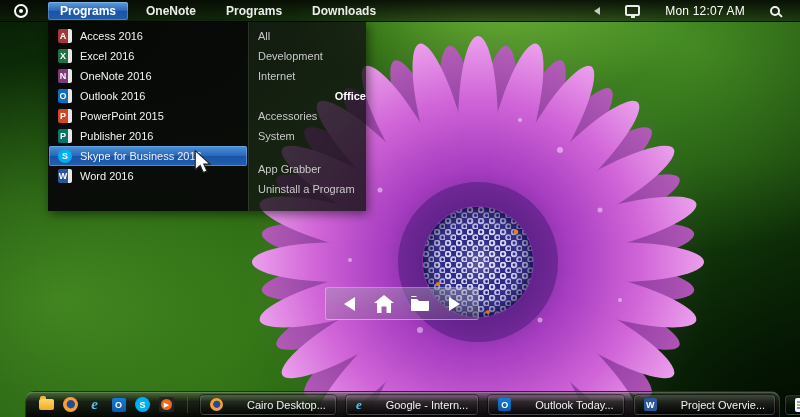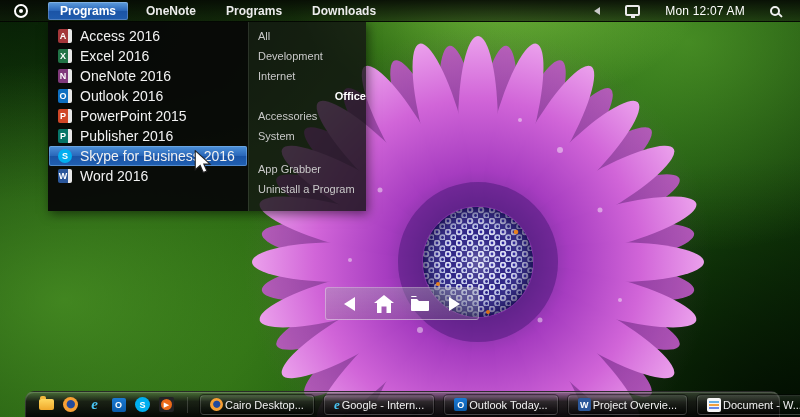--- a/index.html
+++ b/index.html
@@ -48,21 +48,21 @@
   .dropdown { position:absolute; left:48px; top:22px; display:flex; z-index:25;
     box-shadow:2px 3px 10px rgba(0,0,0,.5); }
   .apps-panel { width:200px; background:rgba(7,7,7,.95); padding:4px 0 14px 0; }
   .cats-panel { width:118px; background:rgba(17,17,17,.8); padding:4px 0 12px 0;
     border-left:1px solid rgba(255,255,255,.1); }
   .app-item { height:20px; display:flex; align-items:center; gap:8px; padding:0 8px 0 9px;
     margin:0 1px; border-radius:2px; }
   .app-item.selected {
     background:linear-gradient(180deg,#4e92da 0%, #2a68ba 48%, #1a54a6 52%, #2160b2 100%);
     box-shadow:inset 0 0 0 1px rgba(140,190,240,.45); }
-  .app-label { font-size:14px; color:#f2f2f2; white-space:nowrap; }
+  .app-label { font-size:11px; color:#f2f2f2; white-space:nowrap; }
   .office-ico { flex:none; width:14px; height:14px; border-radius:2px;
     background:linear-gradient(90deg, var(--c) 0 10px, #e9e9e9 10px); overflow:hidden; }
   .office-ico i { display:block; width:10px; font-style:normal; font-weight:700; font-size:9px;
     line-height:14px; color:#fff; text-align:center; }
   .office-ico.round { border-radius:50%; background:var(--c); }
   .office-ico.round i { width:14px; }
   .cat-item { height:20px; line-height:20px; padding-left:9px; font-size:11px; color:#c9c9c9;
     white-space:nowrap; }
   .cat-item.active { color:#fff; font-weight:700;text-align:right; }
   .cat-gap { height:13px; }
@@ -78,21 +78,21 @@
   .nav-ico { display:flex; align-items:center; justify-content:center; }
 
   
   .taskbar { position:absolute; left:25px; top:391px; width:755px; height:26px; z-index:30;
     display:flex; align-items:center; padding:0 10px 0 12px; gap:7px;
     background:linear-gradient(180deg, rgba(95,105,88,.5) 0%, rgba(24,27,21,.93) 38%, rgba(4,5,4,.97) 100%);
     border:1px solid rgba(255,255,255,.14); border-bottom:none; border-radius:9px 9px 0 0;
     box-shadow:inset 0 1px 0 rgba(255,255,255,.15); }
   .ql { flex:none; width:17px; height:17px; display:flex; align-items:center; justify-content:center; }
   .ql-sep { flex:none; width:1px; height:16px; background:rgba(255,255,255,.16); margin:0 5px; }
-  .task-btn { flex:none; height:20px; display:flex; align-items:center; gap:2px; padding:0 9px;
+  .task-btn { flex:none; height:20px; display:flex; align-items:center; gap:24px; padding:0 9px;
     margin-right:3px; border-radius:4px; font-size:11px; color:#f0f0f0; white-space:nowrap;
     background:linear-gradient(180deg, rgba(255,255,255,.10), rgba(255,255,255,.02) 50%, rgba(0,0,0,.3));
     border:1px solid rgba(255,255,255,.16); box-shadow:0 0 0 1px rgba(0,0,0,.45); }
   .task-ico { flex:none; display:flex; align-items:center; justify-content:center; }
 
   
   .i-folder { width:15px; height:11px; border-radius:2px; position:relative;
     background:linear-gradient(180deg,#ffd75e,#f0a92c); }
   .i-folder::before { content:""; position:absolute; left:1px; top:-3px; width:6px; height:3px;
     background:#f0b83c; border-radius:2px 2px 0 0; }

